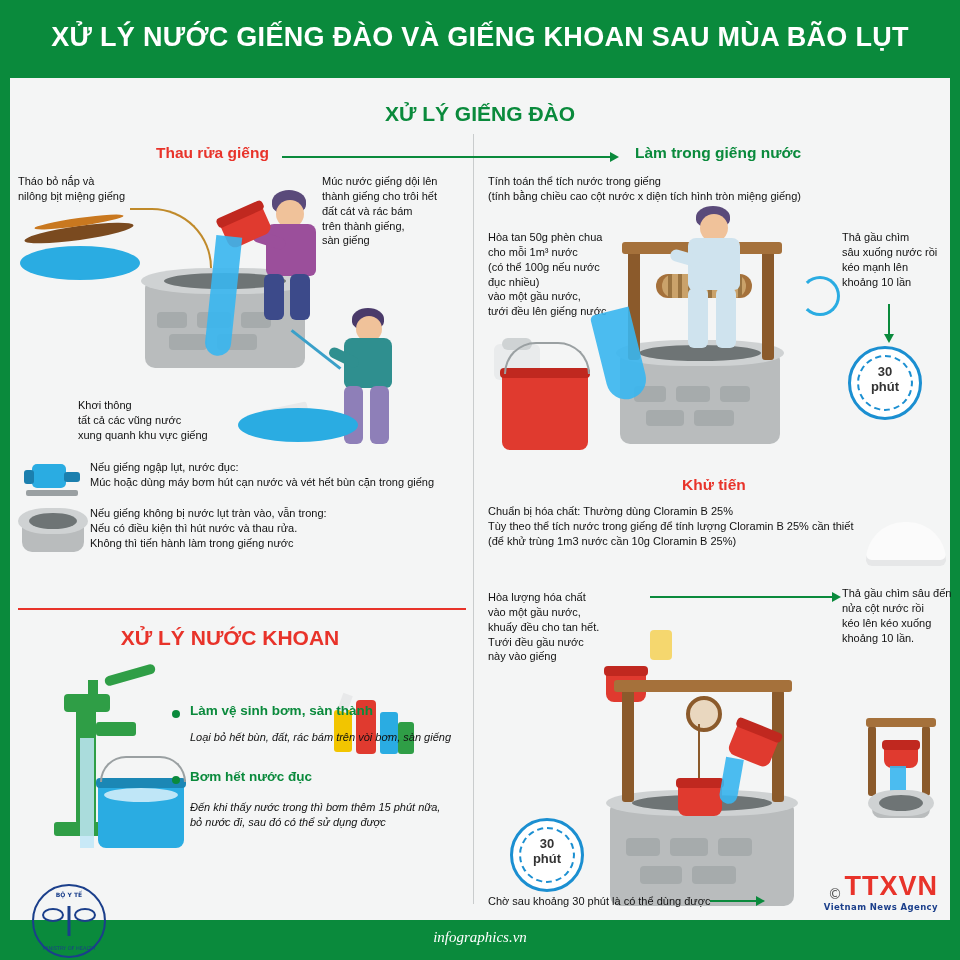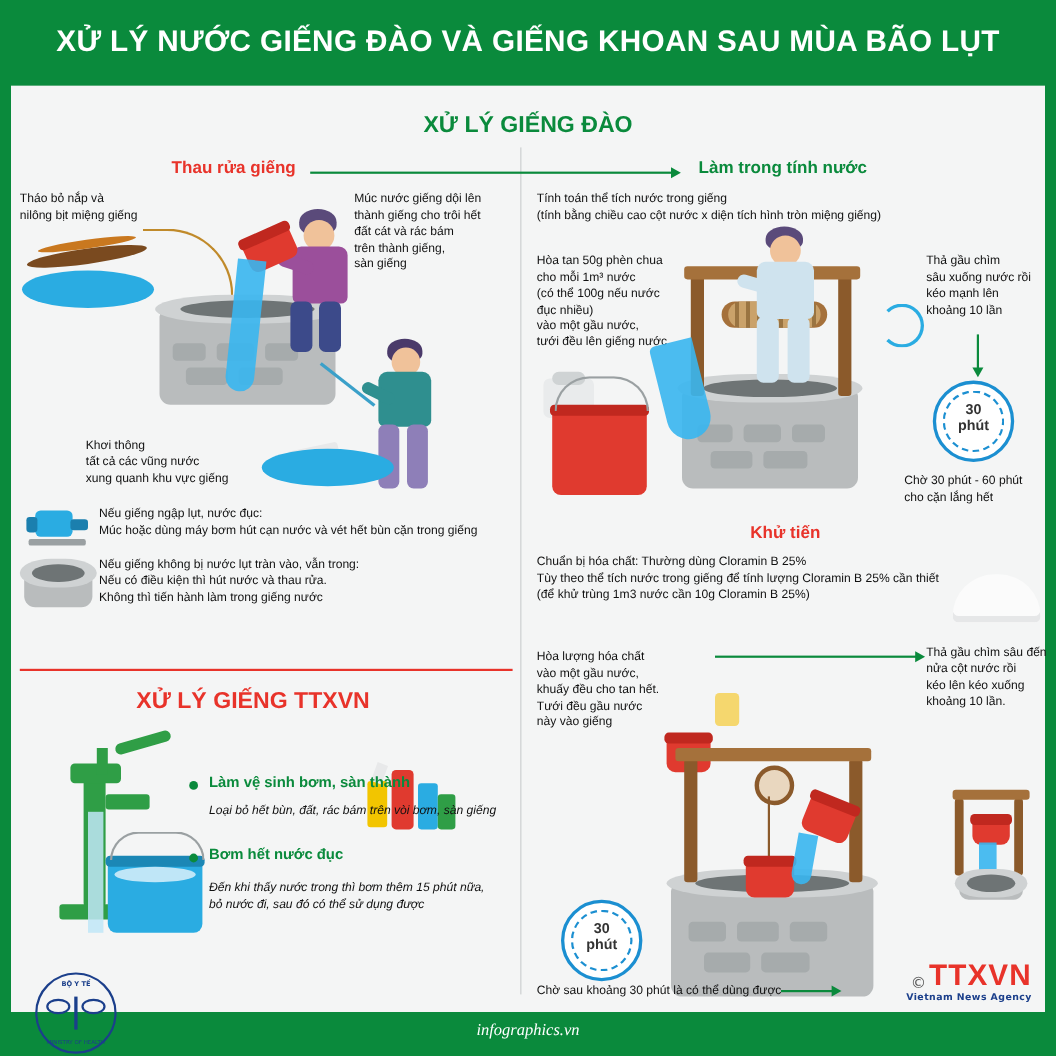--- a/index.html
+++ b/index.html
@@ -111,21 +111,21 @@
 
     <div class="sec-title h1" style="left:0;top:24px;width:940px;text-align:center;">XỬ LÝ GIẾNG ĐÀO</div>
 
     <div class="divider-v" style="left:463px;top:56px;height:770px;"></div>
 
     <div class="divider-h" style="left:8px;top:530px;width:448px;"></div>
 
     <div class="sec-title sub red" style="left:146px;top:66px;">Thau rửa giếng</div>
     <div class="arrow-line" style="left:272px;top:78px;width:330px;"></div>
     <div class="arrow-head" style="left:600px;top:74px;"></div>
-    <div class="sec-title sub" style="left:625px;top:66px;">Làm trong tính nước</div>
+    <div class="sec-title sub" style="left:625px;top:66px;">Làm trong giếng nước</div>
 
     <div class="txt" style="left:8px;top:96px;width:150px;" style2="">Tháo bỏ nắp và<br>nilông bịt miệng giếng</div>
     <div style="position:absolute;left:14px;top:148px;width:110px;height:14px;background:#7a4a1f;border-radius:50%;transform:rotate(-8deg);"></div>
     <div style="position:absolute;left:24px;top:140px;width:90px;height:8px;background:#c9781f;border-radius:50%;transform:rotate(-8deg);"></div>
 
     <div class="water" style="left:10px;top:168px;width:120px;height:34px;background:#2aace2;"></div>
 
     <div style="position:absolute;left:120px;top:130px;width:80px;height:60px;border-top:2px solid #c08a2a;border-right:2px solid #c08a2a;border-radius:0 60px 0 0;"></div>
 
     <div class="well" style="left:135px;top:190px;width:160px;height:100px;">
@@ -178,21 +178,21 @@
     </div>
     <div class="txt" style="left:80px;top:382px;width:370px;">Nếu giếng ngập lụt, nước đục:<br>Múc hoặc dùng máy bơm hút cạn nước và vét hết bùn cặn trong giếng</div>
 
     <div class="well" style="left:12px;top:430px;width:62px;height:44px;">
       <div class="body"></div>
       <div class="rim"></div>
       <div class="hole"></div>
     </div>
     <div class="txt" style="left:80px;top:428px;width:380px;">Nếu giếng không bị nước lụt tràn vào, vẫn trong:<br>Nếu có điều kiện thì hút nước và thau rửa.<br>Không thì tiến hành làm trong giếng nước</div>
 
-    <div class="sec-title h1 red" style="left:0;top:548px;width:440px;text-align:center;">XỬ LÝ GIẾNG TTXVN</div>
+    <div class="sec-title h1 red" style="left:0;top:548px;width:440px;text-align:center;">XỬ LÝ NƯỚC KHOAN</div>
 
     <div class="pump" style="left:30px;top:586px;width:140px;height:200px;">
       <div style="position:absolute;left:36px;top:40px;width:20px;height:120px;background:#2f9e46;border-radius:3px;"></div>
       <div style="position:absolute;left:24px;top:30px;width:46px;height:18px;background:#2f9e46;border-radius:4px;"></div>
       <div style="position:absolute;left:64px;top:6px;width:52px;height:10px;background:#2f9e46;border-radius:5px;transform:rotate(-16deg);"></div>
       <div style="position:absolute;left:48px;top:16px;width:10px;height:24px;background:#2f9e46;"></div>
       <div style="position:absolute;left:56px;top:58px;width:40px;height:14px;background:#2f9e46;border-radius:3px;"></div>
       <div style="position:absolute;left:14px;top:158px;width:66px;height:14px;background:#2f9e46;border-radius:3px;"></div>
       <div style="position:absolute;left:40px;top:74px;width:14px;height:110px;background:#bfe6f7;opacity:.85;"></div>
     </div>
@@ -273,21 +273,20 @@
     <div class="arrow-v" style="left:878px;top:226px;height:32px;"></div>
     <div class="arrow-head down" style="left:874px;top:256px;"></div>
 
     <div class="timer" style="left:838px;top:268px;">
       <div class="inner"></div>
       <div class="lbl">
         <span>30</span><br>
         <span>phút</span>
       </div>
     </div>
-    <div class="txt" style="left:812px;top:352px;width:132px;">Chờ 30 phút - 60 phút<br>cho cặn lắng hết</div>
 
     <div class="sec-title sub red" style="left:672px;top:398px;">Khử tiến</div>
     <div class="txt" style="left:478px;top:426px;width:420px;">Chuẩn bị hóa chất: Thường dùng Cloramin B 25%<br>Tùy theo thể tích nước trong giếng để tính lượng Cloramin B 25% cần thiết<br>(để khử trùng 1m3 nước cần 10g Cloramin B 25%)</div>
 
     <div style="position:absolute;left:856px;top:444px;width:80px;height:44px;background:#fbfbfb;border-radius:40px 40px 6px 6px;box-shadow:inset 0 -6px 0 #e6e7e8;"></div>
 
     <div class="divider-v" style="left:470px;top:498px;height:0;"></div>
 
     <div class="txt" style="left:478px;top:512px;width:160px;">Hòa lượng hóa chất<br>vào một gầu nước,<br>khuấy đều cho tan hết.<br>Tưới đều gầu nước<br>này vào giếng</div>
 

